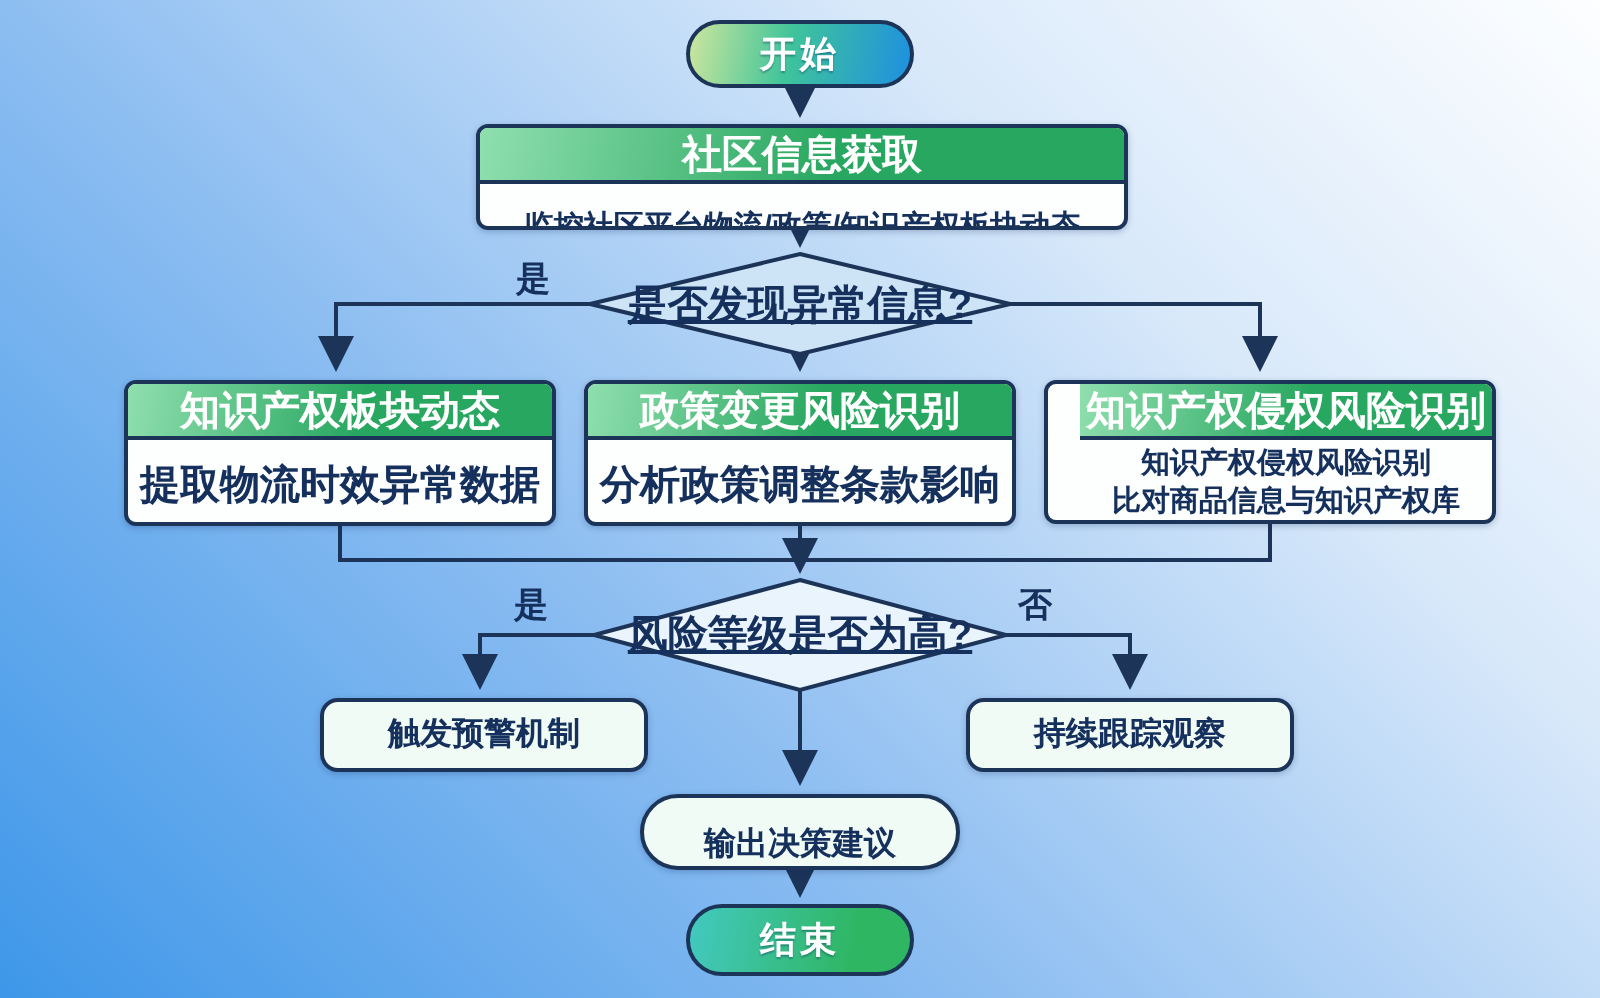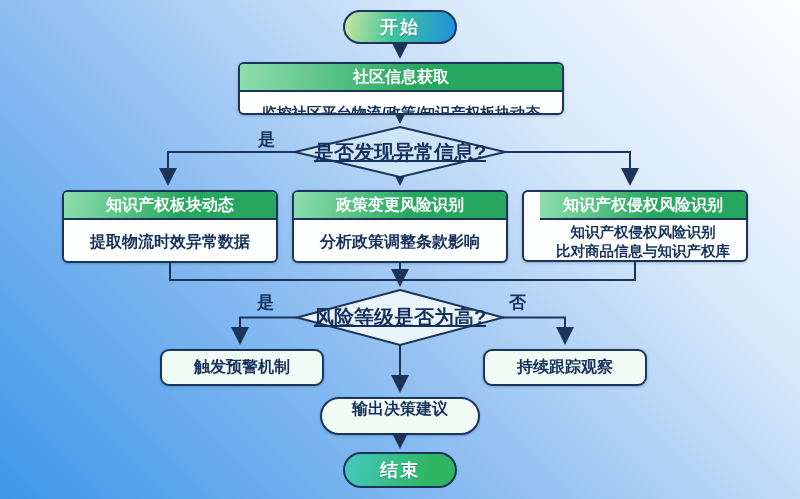--- a/index.html
+++ b/index.html
@@ -15,41 +15,41 @@
   }
   #start-node{left:343px;top:10px;width:114px;height:34px;border-radius:17px;
     background:linear-gradient(100deg,var(--start-grad-1) 0%,var(--start-grad-2) 45%,var(--start-grad-3) 100%);}
   #end-node{left:343px;top:452px;width:114px;height:36px;border-radius:18px;
     background:linear-gradient(100deg,var(--end-grad-1) 0%,var(--end-grad-2) 75%);}
   .hbox{border:2px solid var(--border);border-radius:6px;overflow:hidden;background:var(--body-fill);
     box-shadow:0 1px 3px rgba(10,40,90,.25);}
   .hbox .hdr{
     background:linear-gradient(100deg,var(--header-green-light) 0%,var(--header-green) 55%);
     color:#fff;border-bottom:2px solid var(--border);
-    display:flex;align-items:center;justify-content:center;font-size:16px;height:26px;
+    display:flex;align-items:center;justify-content:center;font-size:20px;height:26px;
   }
   .hbox .bdy{display:flex;flex-direction:column;align-items:center;justify-content:center;
-    font-size:16px;color:var(--node-text);}
+    font-size:20px;color:var(--node-text);}
   #community-box{left:238px;top:62px;width:326px;height:53px;}
   #community-box .bdy{height:42px;font-size:15px;text-align:center;}
   #branch-logistics{left:62px;top:190px;width:216px;height:73px;}
   #branch-policy{left:292px;top:190px;width:216px;height:73px;}
   #branch-ip{left:522px;top:190px;width:226px;height:72px;padding-left:16px;}
   #branch-logistics .bdy,#branch-policy .bdy{height:45px;}
   #branch-ip .bdy{height:44px;line-height:19px;font-size:14.5px;}
   .actionbox{
     border:2px solid var(--border);border-radius:9px;background:var(--action-fill);
     display:flex;align-items:center;justify-content:center;font-size:16px;
     box-shadow:0 1px 3px rgba(10,40,90,.25);
   }
   #action-alert{left:160px;top:349px;width:164px;height:37px;}
   #action-track{left:483px;top:349px;width:164px;height:37px;}
   #output-node{left:320px;top:397px;width:160px;height:38px;border-radius:19px;
     border:2px solid var(--border);background:var(--action-fill);
-    display:flex;align-items:flex-start;justify-content:center;font-size:16px;
+    display:flex;align-items:flex-end;justify-content:center;font-size:16px;
     box-shadow:0 1px 3px rgba(10,40,90,.25);}
   .dlabel{position:absolute;display:flex;align-items:center;justify-content:center;
     font-size:20px;color:var(--node-text);font-weight:700;pointer-events:none;text-decoration:underline;}
   #decision1-label{left:300px;top:127px;width:200px;height:50px;}
   #decision2-label{left:300px;top:290px;width:200px;height:55px;}
   .edgelabel{position:absolute;font-size:17px;font-weight:700;color:var(--node-text);}
   #yes1-label{left:258px;top:128px;}
   #yes2-label{left:257px;top:291px;}
   #no-label{left:509px;top:291px;}
   #wires{position:absolute;left:0;top:0;}

